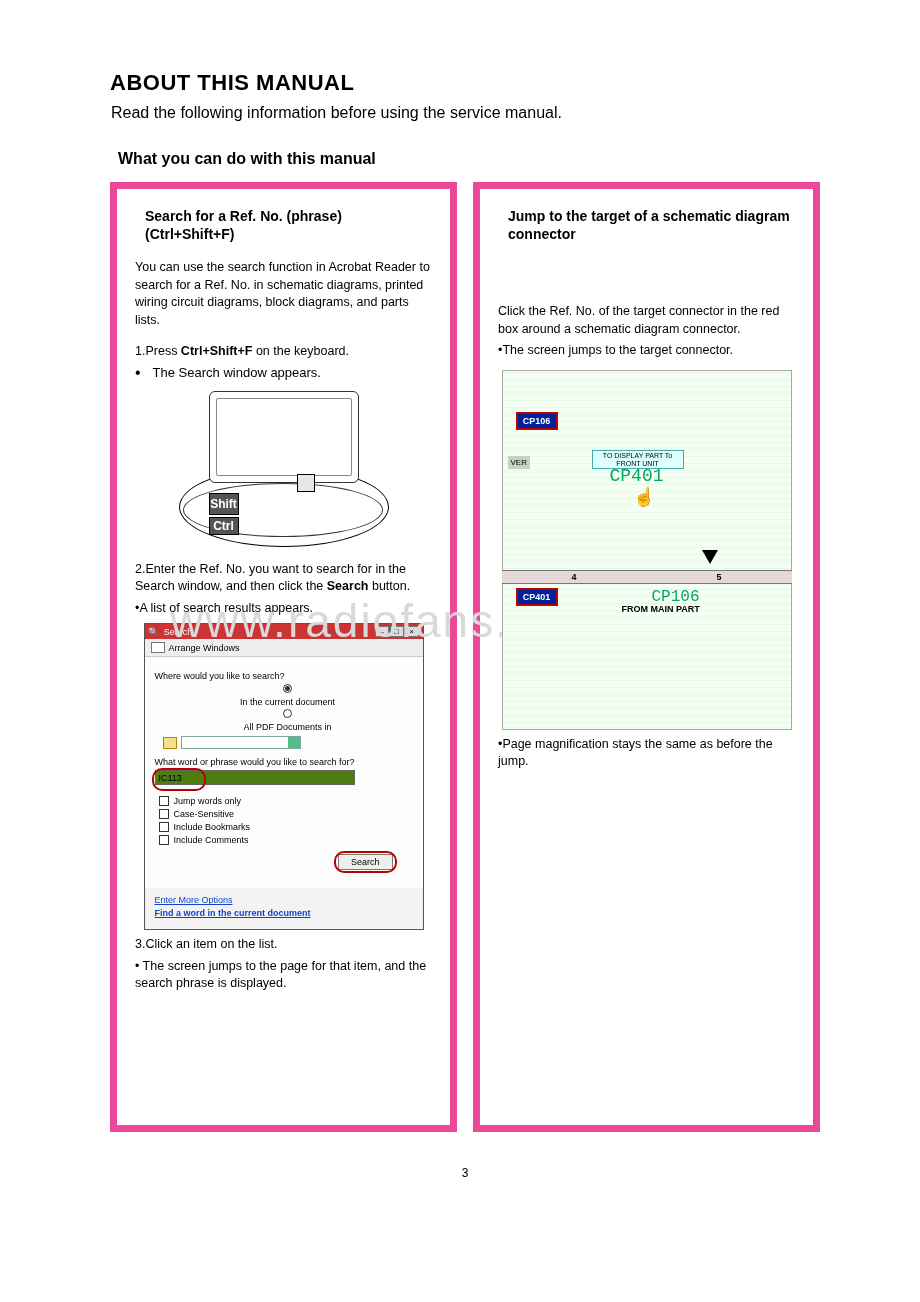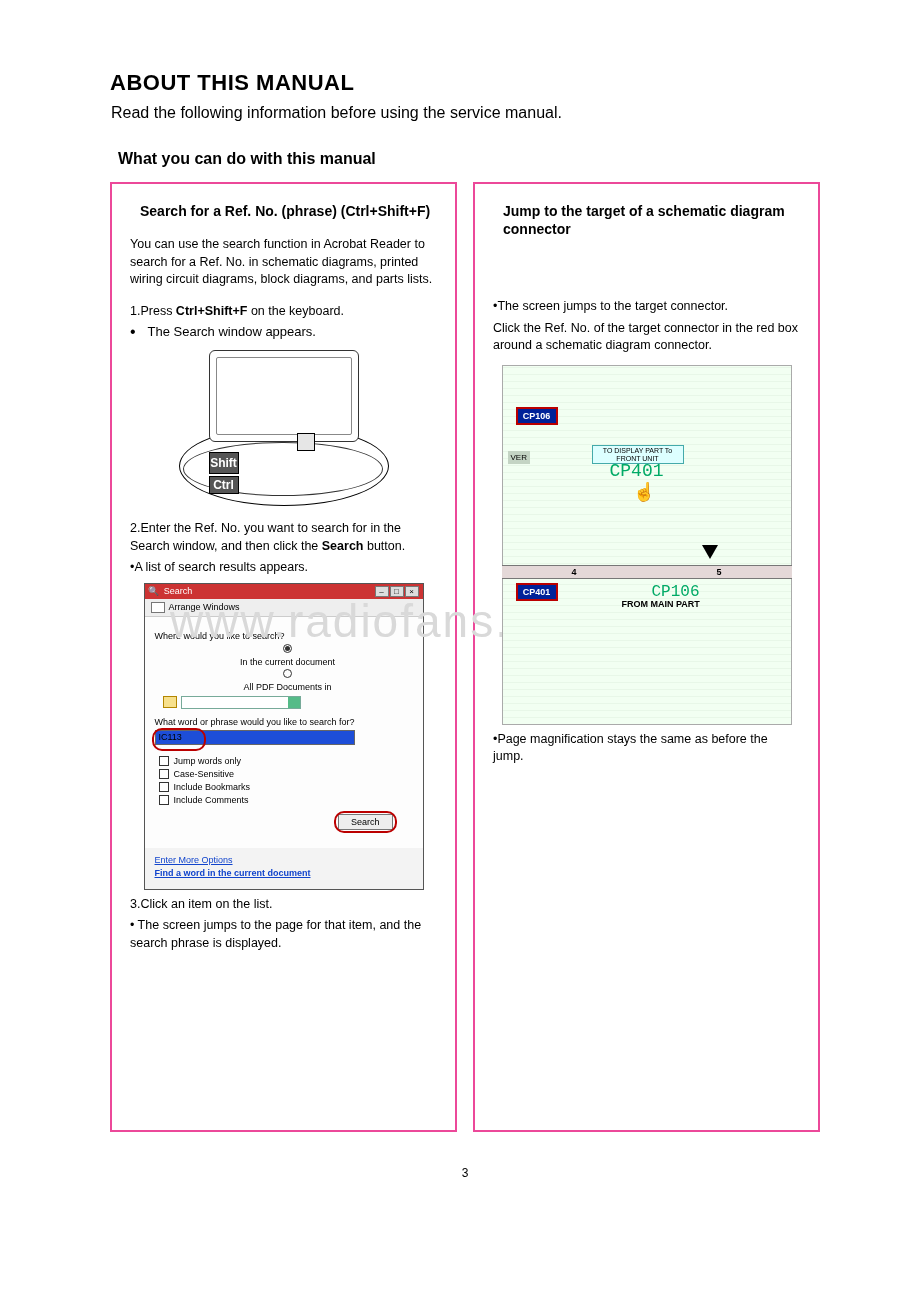--- a/index.html
+++ b/index.html
@@ -2,21 +2,21 @@
 <html><head>
 <meta charset="utf-8">
 <style>
   * { box-sizing: border-box; margin: 0; padding: 0; }
   body { font-family: Arial, Helvetica, sans-serif; font-size: 13px; color: #000; background: #fff; width: 920px; }
   .page { padding: 70px 100px 40px 110px; position: relative; }
   .title { font-size: 22px; font-weight: bold; margin-bottom: 8px; letter-spacing: 0.5px; }
   .intro { font-size: 16px; margin-left: 1px; margin-bottom: 28px; }
   .subtitle { font-size: 16px; font-weight: bold; margin-bottom: 14px; margin-left: 8px; }
   .columns { display: flex; gap: 16px; }
-  .panel { border: 2px solid #ec4899; flex: 1; padding: 18px 18px 20px 18px; min-height: 950px; }
+  .panel { border: 7px solid #ec4899; flex: 1; padding: 18px 18px 20px 18px; min-height: 950px; }
   .panel-heading { font-size: 14px; font-weight: bold; margin-left: 10px; margin-bottom: 16px; line-height: 1.3; }
   .panel p { font-size: 12.5px; line-height: 1.4; margin: 4px 0; }
   .step { margin-top: 14px; }
   .bullet-row { display: flex; align-items: flex-start; gap: 12px; }
   .bullet-dot { font-size: 16px; line-height: 1; }
   .laptop-fig { margin: 6px auto 14px auto; width: 210px; height: 160px; position: relative; }
   .lap-screen { position: absolute; left: 30px; top: 4px; width: 150px; height: 92px; border: 1px solid #333; border-radius: 6px; background: linear-gradient(#fff,#fff); }
   .lap-screen::after { content: ""; position: absolute; inset: 6px; border: 1px solid #888; border-radius: 2px; }
   .lap-base { position: absolute; left: 4px; top: 96px; width: 200px; height: 54px; border: 1px solid #333; border-radius: 110px/30px; background: #fff; }
   .lap-ellipse { position: absolute; left: 0; top: 80px; width: 210px; height: 80px; border: 1px solid #000; border-radius: 50%; }
@@ -33,21 +33,21 @@
   .sd-arrange-box { width: 14px; height: 11px; border: 1px solid #777; background: #fff; display: inline-block; }
   .sd-body { padding: 8px 10px 8px 10px; background: #fdfdfd; }
   .sd-label { margin: 6px 0 3px 0; color: #000; }
   .sd-radio { display: flex; align-items: center; gap: 4px; margin: 2px 0 2px 8px; flex-direction: column; }
   .sd-radio .r { width: 9px; height: 9px; border: 1px solid #333; border-radius: 50%; display: inline-flex; align-items: center; justify-content: center; }
   .sd-radio .r.filled::after { content: ""; width: 5px; height: 5px; background: #333; border-radius: 50%; display: block; }
   .sd-drop { display: flex; align-items: center; gap: 4px; margin: 4px 0 8px 8px; }
   .sd-drop-ico { width: 14px; height: 12px; background: #f7e08c; border: 1px solid #b38600; }
   .sd-drop-sel { width: 120px; height: 13px; border: 1px solid #7a9; background: #fff; position: relative; }
   .sd-drop-sel::after { content: ""; position: absolute; right: 0; top: 0; bottom: 0; width: 12px; background: #5b8; }
-  .sd-input { width: 200px; height: 15px; border: 1px solid #666; margin: 2px 0 2px 0; background: #1d4ed8; display: flex; align-items: center; padding: 0 3px; }
+  .sd-input { width: 200px; height: 15px; border: 1px solid #666; margin: 2px 0 2px 0; background: #4d7c0f; display: flex; align-items: center; padding: 0 3px; }
   .sd-input-ring { position: relative; }
   .sd-input-ring::after { content: ""; position: absolute; left: -4px; top: -3px; width: 50px; height: 19px; border: 2px solid #b00; border-radius: 10px; }
   .sd-check { display: flex; align-items: center; gap: 5px; margin: 3px 0 3px 4px; }
   .sd-check .cb { width: 10px; height: 10px; border: 1px solid #333; background: #fff; }
   .sd-btnrow { display: flex; justify-content: flex-end; padding: 6px 20px 10px 0; }
   .sd-btn { border: 1px solid #777; background: #eee; padding: 2px 12px; font-size: 9px; position: relative; }
   .sd-btn-ring::after { content: ""; position: absolute; left: -5px; right: -5px; top: -4px; bottom: -4px; border: 2px solid #b00; border-radius: 10px; }
   .sd-links { padding: 4px 10px 8px 10px; }
   .sd-link { color: #14c; text-decoration: underline; font-size: 9px; display: block; margin: 3px 0; }
   .sd-link.bold { font-weight: bold; }
@@ -165,22 +165,22 @@
         </div>
       </div>
 
       <p style="margin-top:6px;">3.Click an item on the list.</p>
       <p>• The screen jumps to the page for that item, and the search phrase is displayed.</p>
     </div>
 
     <div class="panel">
       <div class="panel-heading">Jump to the target of a schematic diagram connector</div>
       <div style="height:40px;"></div>
+      <p>Click the Ref. No. of the target connector in the red box around a schematic diagram connector.</p>
       <p>•The screen jumps to the target connector.</p>
-      <p>Click the Ref. No. of the target connector in the red box around a schematic diagram connector.</p>
 
       <div class="schem-fig">
         <div class="schem-bg"></div>
         <div class="schem-box-red" style="left:14px; top:42px; width:42px; height:18px; background:#029;">
             <span style="color:#fff;">CP106</span>
           </div>
         <div class="schem-ver" style="left:6px; top:86px;">VER</div>
         <div class="schem-box-label" style="left:90px; top:80px; width:92px;">TO DISPLAY PART To FRONT UNIT</div>
         <div class="schem-box-blue" style="left:108px; top:96px; font-size:18px;">CP401</div>
         <div class="schem-hand" style="left:132px; top:116px;">☝</div>

